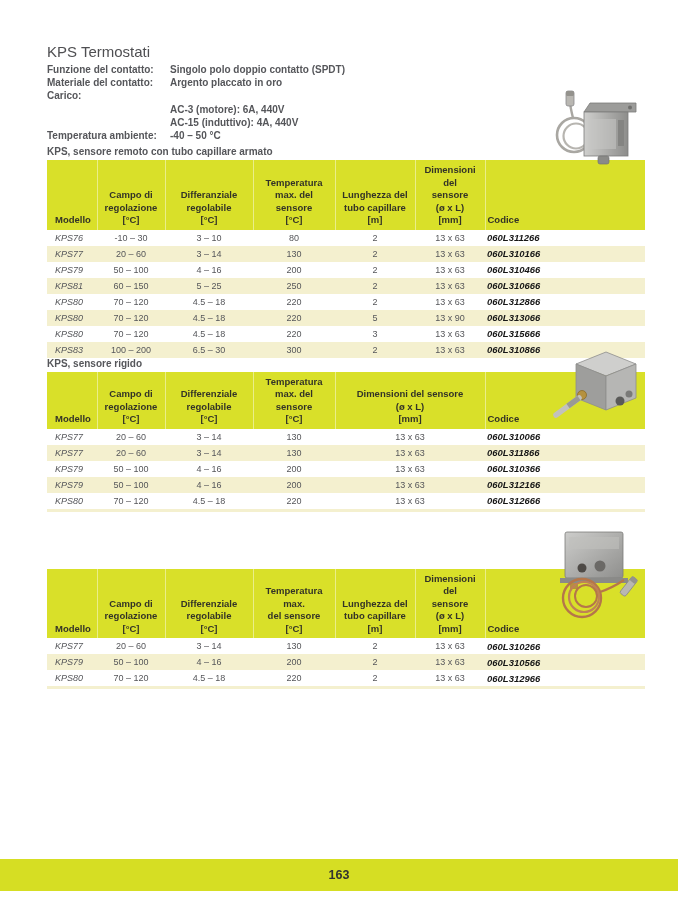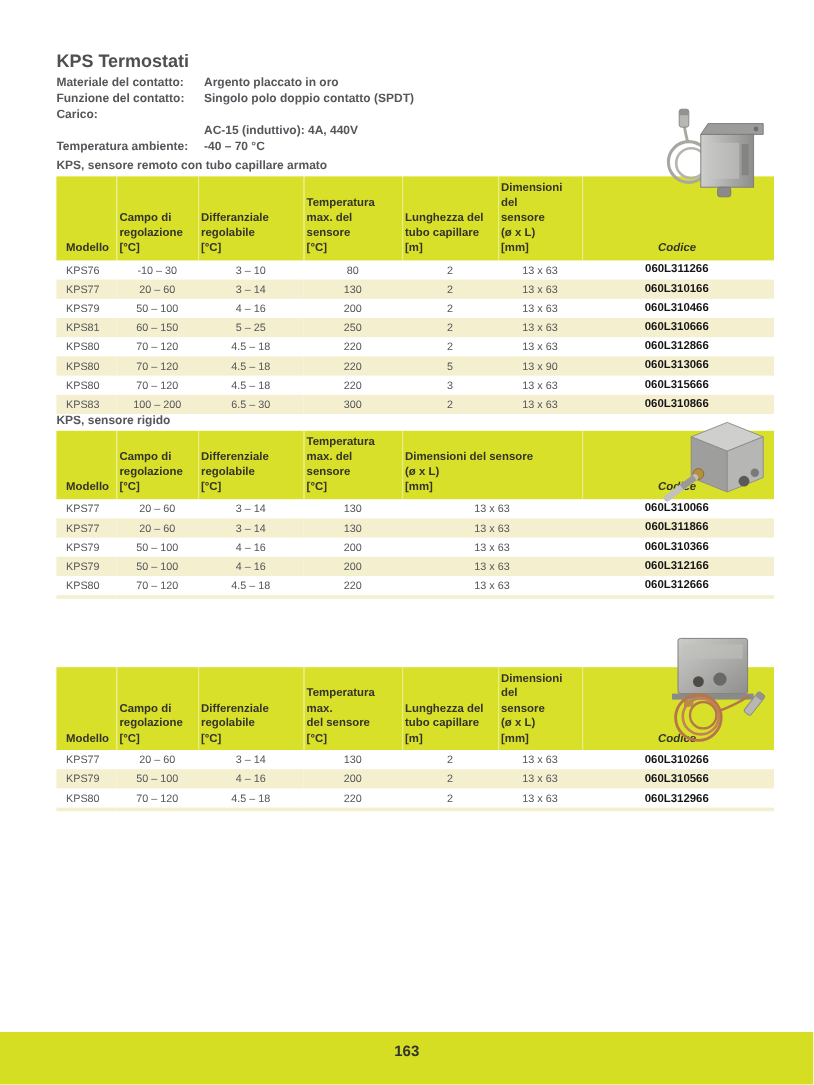--- a/index.html
+++ b/index.html
@@ -2,93 +2,97 @@
 <html style="--header-yellow: #d9e029; --footer-yellow: #d6de23; --row-alt: #f4f0cf; --text-gray: #55565a; --heading-gray: #4f4f52; --header-text: #333327; --code-black: #161616;"><head>
 <meta charset="utf-8">
 <style>
   html,body { margin:0; padding:0; background:#fff; }
   .page {
     position:relative; width:678px; height:904px; background:#ffffff;
     font-family:"Liberation Sans", sans-serif; overflow:hidden;
   }
   .content { position:absolute; left:47px; top:44px; width:598px; }
   .title {
-    margin:0 0 3px 0; font-size:15px; line-height:16px; font-weight:bold;
+    margin:0 0 3px 0; font-size:15px; line-height:16px; font-weight:normal;
     color:var(--heading-gray);
   }
   .specs { margin:0; }
   .spec-row { display:flex; font-size:10px; line-height:13.2px; font-weight:bold; color:var(--text-gray); }
   .spec-label { width:123px; flex:none; }
   .spec-value { flex:1; }
   .section-title {
     margin:0 0 2px 0; font-size:10px; line-height:12px; font-weight:bold; color:var(--text-gray);
   }
   .sec1 { margin-top:4px; }
   .sec2 { }
   .sec3 { margin-top:57px; }
   table.data-table {
     width:598px; border-collapse:collapse; table-layout:fixed;
   }
   table.data-table th {
     background:var(--header-yellow); color:var(--header-text);
     font-size:9.5px; line-height:12.5px; font-weight:bold;
-    vertical-align:bottom; text-align:left; padding:4px 2px 3px 2px;
+    vertical-align:bottom; text-align:center; padding:4px 2px 3px 2px;
     border-left:1px solid rgba(255,255,255,0.45);
   }
   table.data-table th:first-child { border-left:none; text-align:left; padding-left:8px; }
-  table.data-table th:last-child  { text-align:center; padding-right:4px;font-style:italic; }
+  table.data-table th:last-child  { text-align:left; padding-right:4px; }
   table.data-table td {
     font-size:9px; height:16px; padding:0 2px; text-align:center;
     color:var(--text-gray); white-space:nowrap;
   }
-  table.data-table td:first-child { text-align:left; padding-left:8px; }
+  table.data-table td:first-child { text-align:left; padding-left:8px;font-style:italic; }
   table.data-table td:last-child  {
-    text-align:center; padding-right:4px; font-weight:bold;
-    color:var(--code-black); font-size:9.5px;
+    text-align:left; padding-right:4px; font-weight:bold;
+    color:var(--code-black); font-size:9.5px;font-style:italic;
   }
   table.data-table tbody tr:nth-child(even) { background:var(--row-alt); }
   .photo { position:absolute; z-index:5; }
   .photo1 { left:546px; top:90px; }
   .photo2 { left:548px; top:346px; }
   .photo3 { left:542px; top:528px; }
   .footer-bar {
-    position:absolute; left:0; right:0; bottom:0; height:44px;
+    position:absolute; left:0; right:0; bottom:13px; height:32px;
     background:var(--footer-yellow);
   }
   .page-number {
     text-align:center; line-height:32px; font-size:12.5px; font-weight:bold; color:#333330;
   }
 </style>
 </head>
 <body>
 
 <div class="page">
   <div class="content">
 
     <h1 class="title">KPS Termostati</h1>
 
     <div class="specs">
       <div class="spec-row">
+        <span class="spec-label">Funzione del contatto:</span>
+        <span class="spec-value">Singolo polo doppio contatto (SPDT)</span>
+      </div>
+      <div class="spec-row">
         <span class="spec-label">Materiale del contatto:</span>
         <span class="spec-value">Argento placcato in oro</span>
       </div>
       <div class="spec-row">
-        <span class="spec-label">Funzione del contatto:</span>
-        <span class="spec-value">Singolo polo doppio contatto (SPDT)</span>
-      </div>
-      <div class="spec-row">
         <span class="spec-label">Carico:</span>
+      </div>
+      <div class="spec-row">
+        <span class="spec-label"></span>
+        <span class="spec-value">AC-3 (motore): 6A, 440V</span>
       </div>
       <div class="spec-row">
         <span class="spec-label"></span>
         <span class="spec-value">AC-15 (induttivo): 4A, 440V</span>
       </div>
       <div class="spec-row">
         <span class="spec-label">Temperatura ambiente:</span>
-        <span class="spec-value">-40 – 70 °C</span>
+        <span class="spec-value">-40 – 50 °C</span>
       </div>
     </div>
 
     <div class="section sec1">
       <div class="section-title">KPS, sensore remoto con tubo capillare armato</div>
       <table class="data-table" data-table="0">
           <colgroup>
             <col style="width: 50px;">
             <col style="width: 68px;">
             <col style="width: 88px;">

